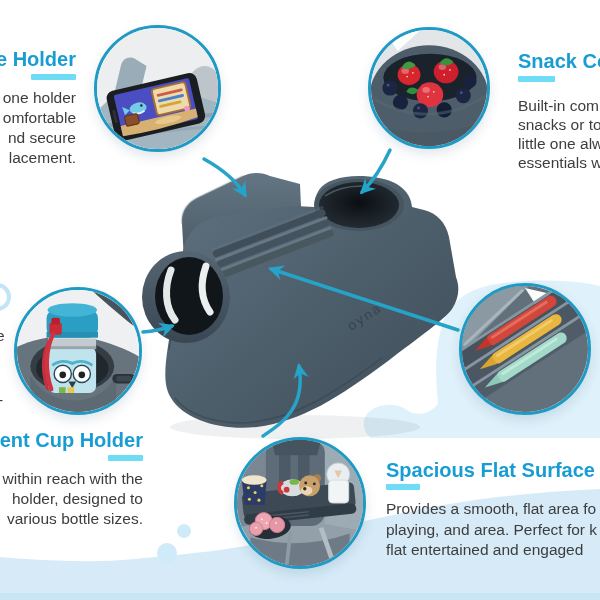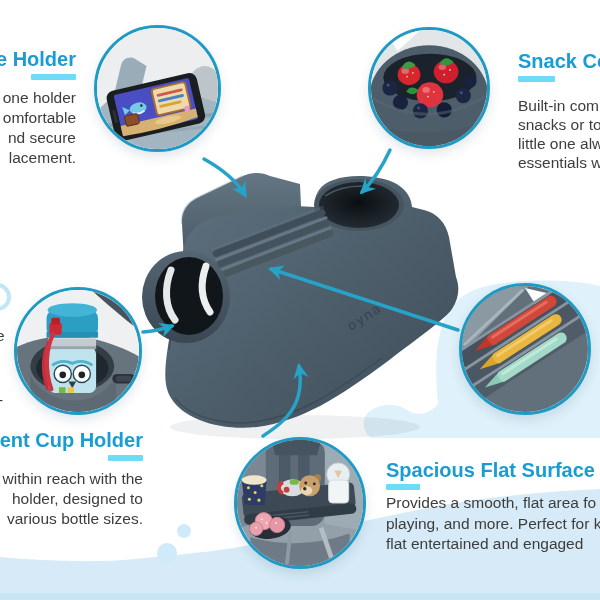--- a/index.html
+++ b/index.html
@@ -310,23 +310,23 @@
     <div class="body">
       <div>within reach with the</div>
       <div>holder, designed to</div>
       <div>various bottle sizes.</div>
     </div>
   </div>
 
   <div class="callout" style="top:461px;left:386px">
     <div class="hd">Spacious Flat Surface</div>
     <div class="u" style="width:34px;margin-top:4px"></div>
-    <div class="body" style="margin-top:3px;line-height:20.5px">
+    <div class="body" style="margin-top:9px;line-height:20.5px">
       <div>Provides a smooth, flat area fo</div>
-      <div>playing, and more. Perfect for k</div>
+      <div>playing, and area. Perfect for k</div>
       <div>flat entertained and engaged</div>
     </div>
   </div>
 
   <span class="frag" style="left:-4px;top:327px">e</span>
   <span class="frag" style="left:-2px;top:391px">-</span>
 
 </div>
 
 </body></html>

